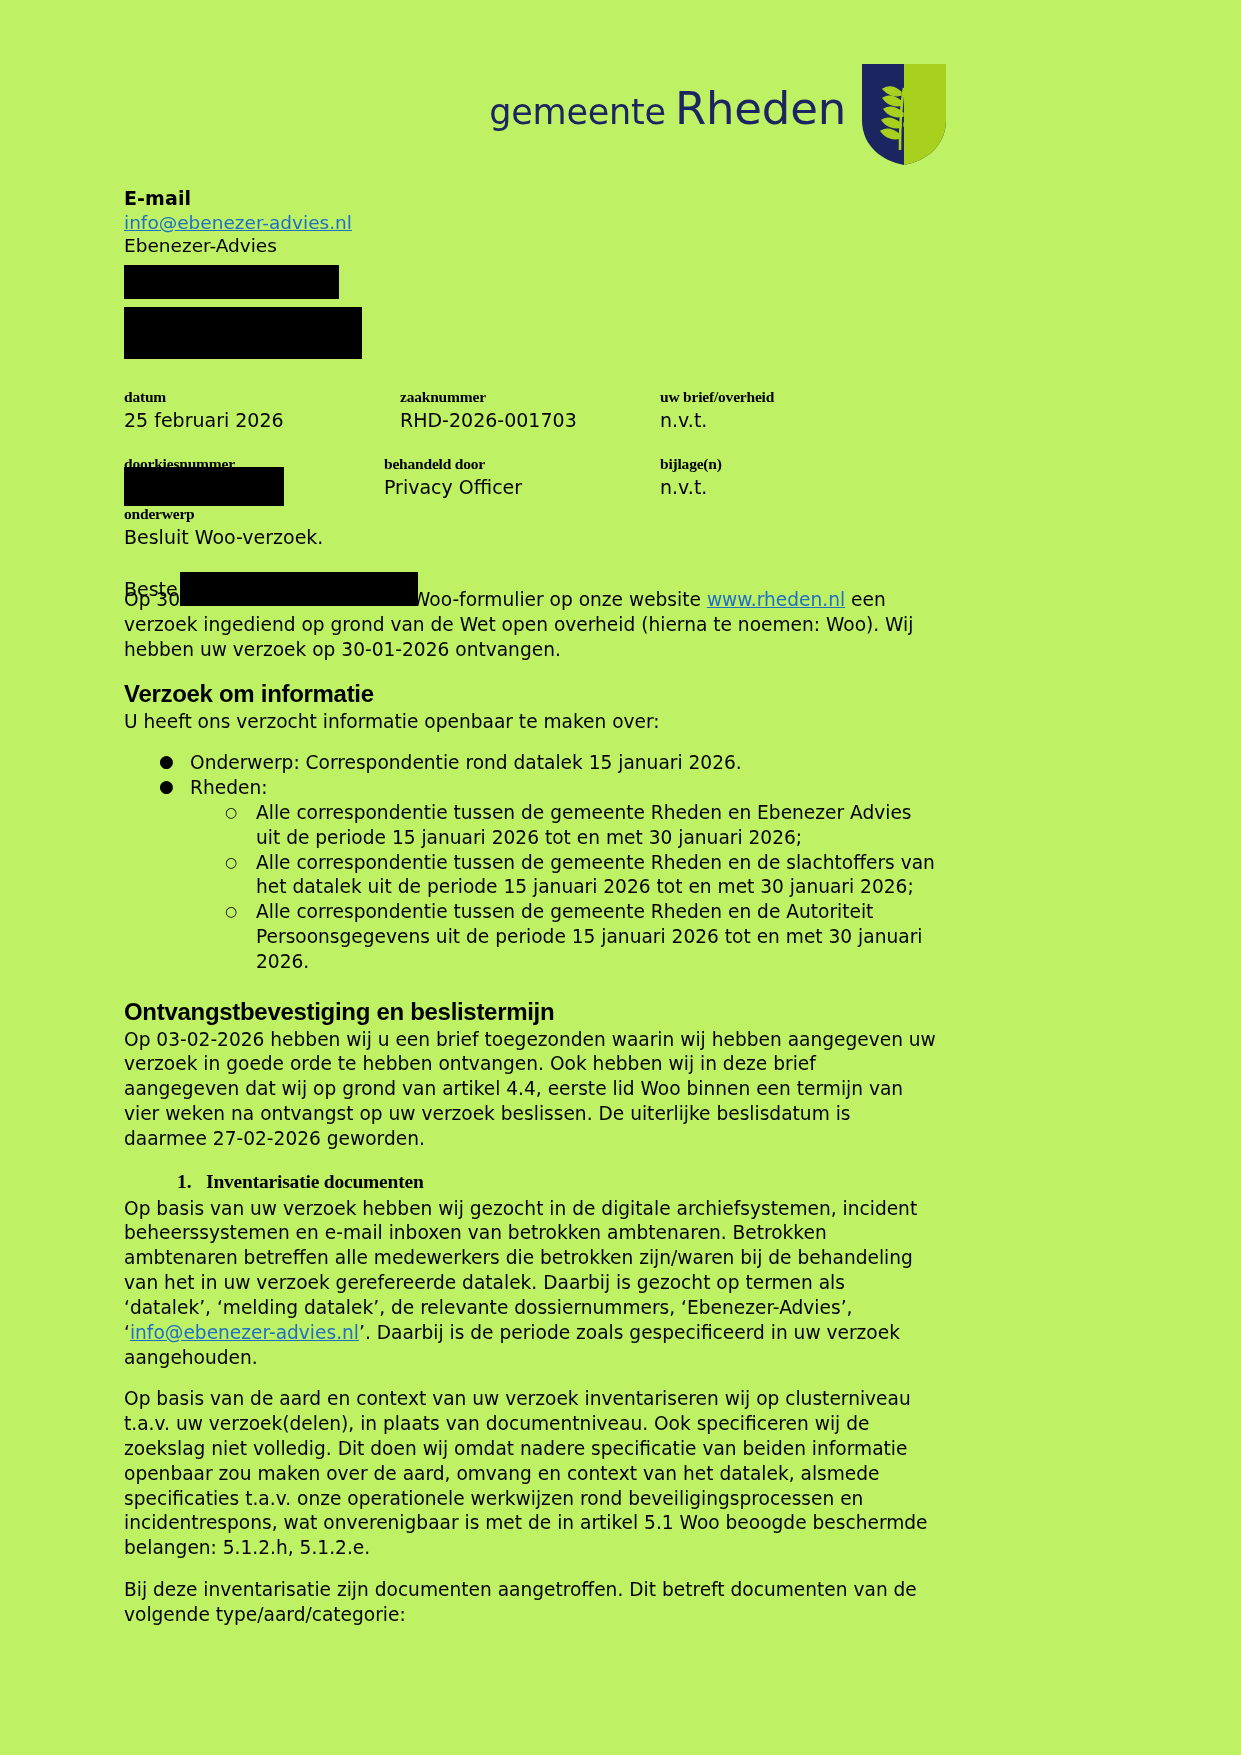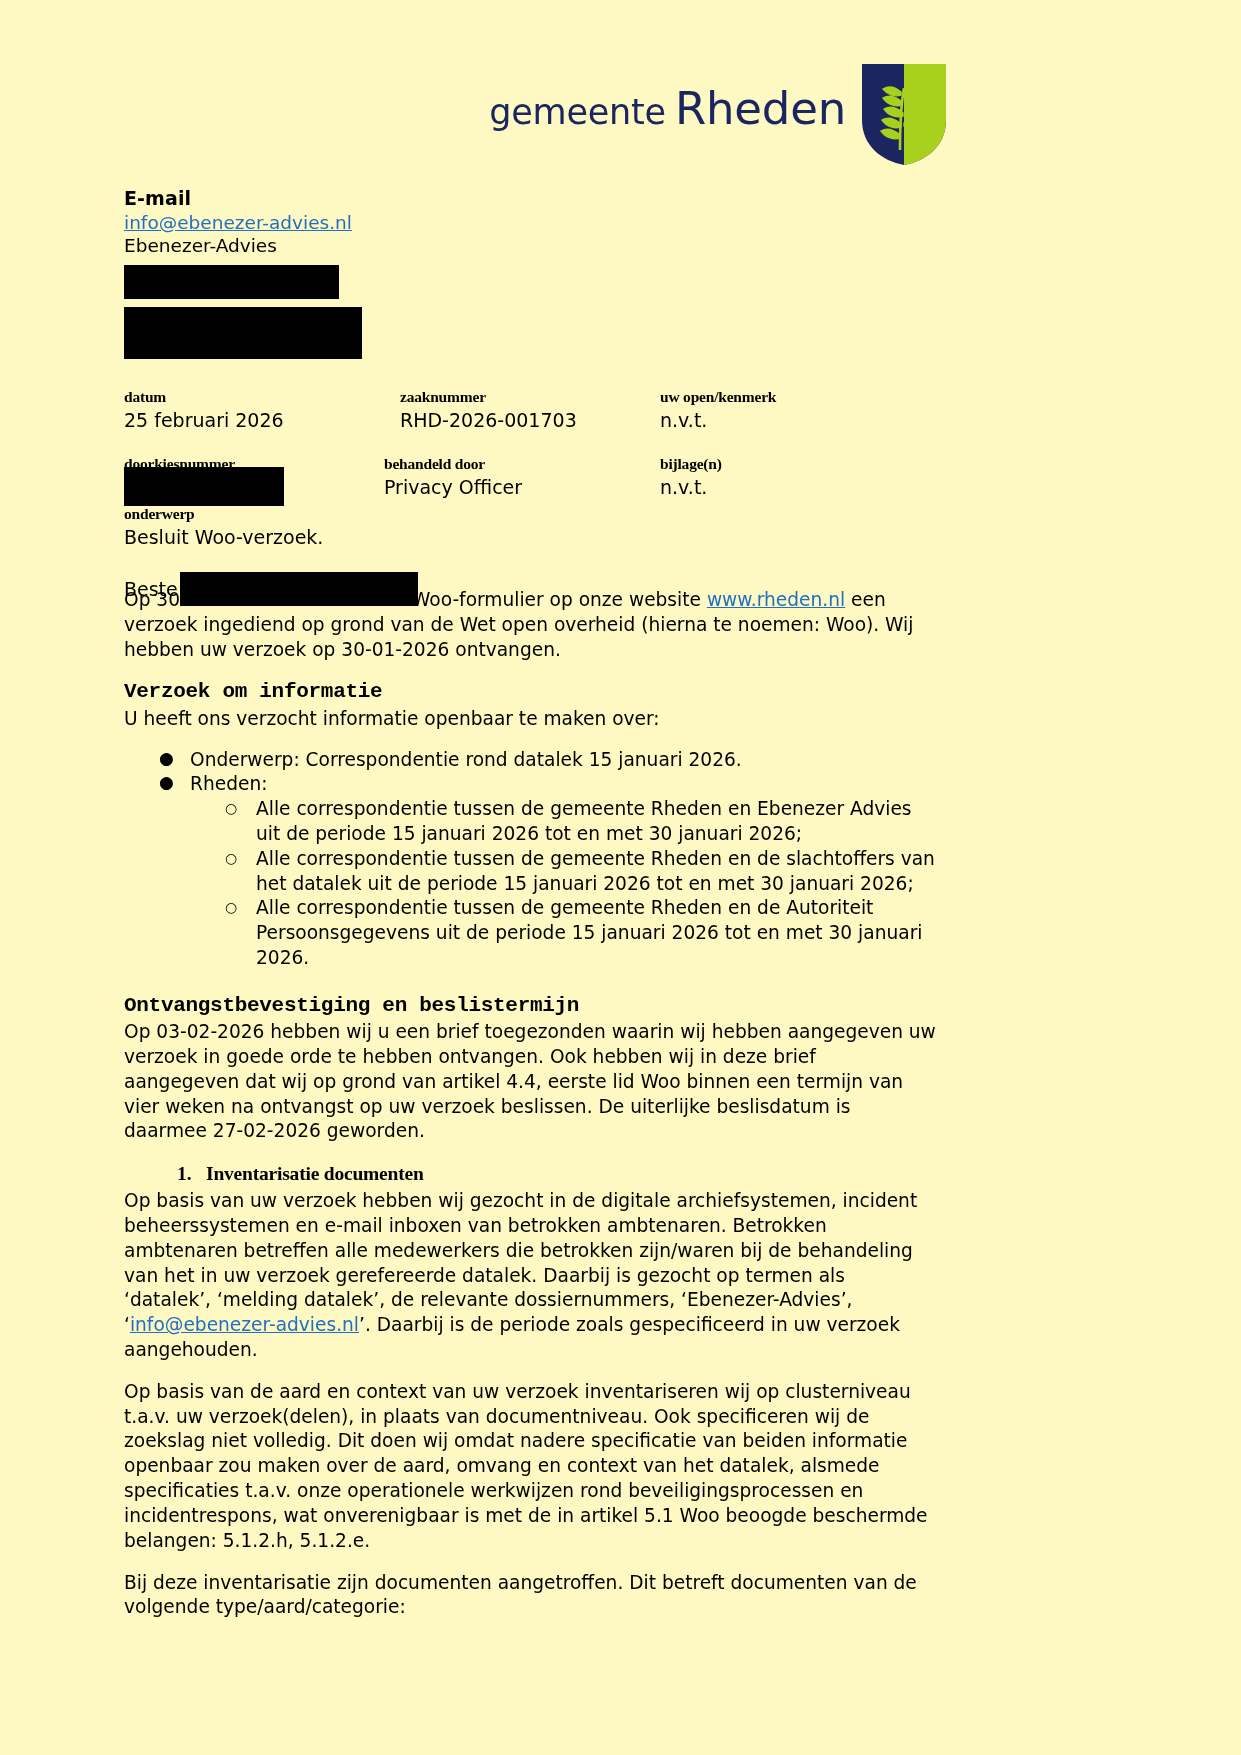--- a/index.html
+++ b/index.html
@@ -5,21 +5,21 @@
 <style>
   html, body {
     margin: 0;
     padding: 0;
     background: #ffffff;
   }
   .page {
     position: relative;
     width: 1241px;
     height: 1755px;
-    background: #fef9c3;
+    background: #bef264;
     font-family: "DejaVu Sans", sans-serif;
     color: #000000;
     overflow: hidden;
     box-sizing: border-box;
   }
 
   
   .logo-block {
     position: absolute;
     top: 62px;
@@ -145,23 +145,23 @@
     position: absolute;
     left: 124px;
     top: 588px;
     width: 812px;
     font-size: 18.6px;
     line-height: 1.335;
   }
   .body p { margin: 0 0 17px 0; }
   .body p.tight { margin-bottom: 16px; }
   .body h2 {
-    font-family: Liberation Mono, monospace;
+    font-family: Liberation Sans, sans-serif;
     font-weight: bold;
-    font-size: 21px;
+    font-size: 24px;
     letter-spacing: -0.3px;
     margin: 12px 0 1px 0;
     line-height: 1.25;
   }
   a.inline-link {
     color: #1f6fc4;
     text-decoration: underline;
   }
 
   ul.lvl1 {
@@ -260,21 +260,21 @@
     <div class="meta-row">
       <div class="meta-col">
         <div class="meta-key">datum</div>
         <div class="meta-val">25 februari 2026</div>
       </div>
       <div class="meta-col c2">
         <div class="meta-key">zaaknummer</div>
         <div class="meta-val">RHD-2026-001703</div>
       </div>
       <div class="meta-col">
-        <div class="meta-key">uw open/kenmerk</div>
+        <div class="meta-key">uw brief/overheid</div>
         <div class="meta-val">n.v.t.</div>
       </div>
     </div>
     <div class="meta-row">
       <div class="meta-col c2">
         <div class="meta-key">doorkiesnummer</div>
         <div class="redact-phone"></div>
       </div>
       <div class="meta-col">
         <div class="meta-key">behandeld door</div>

